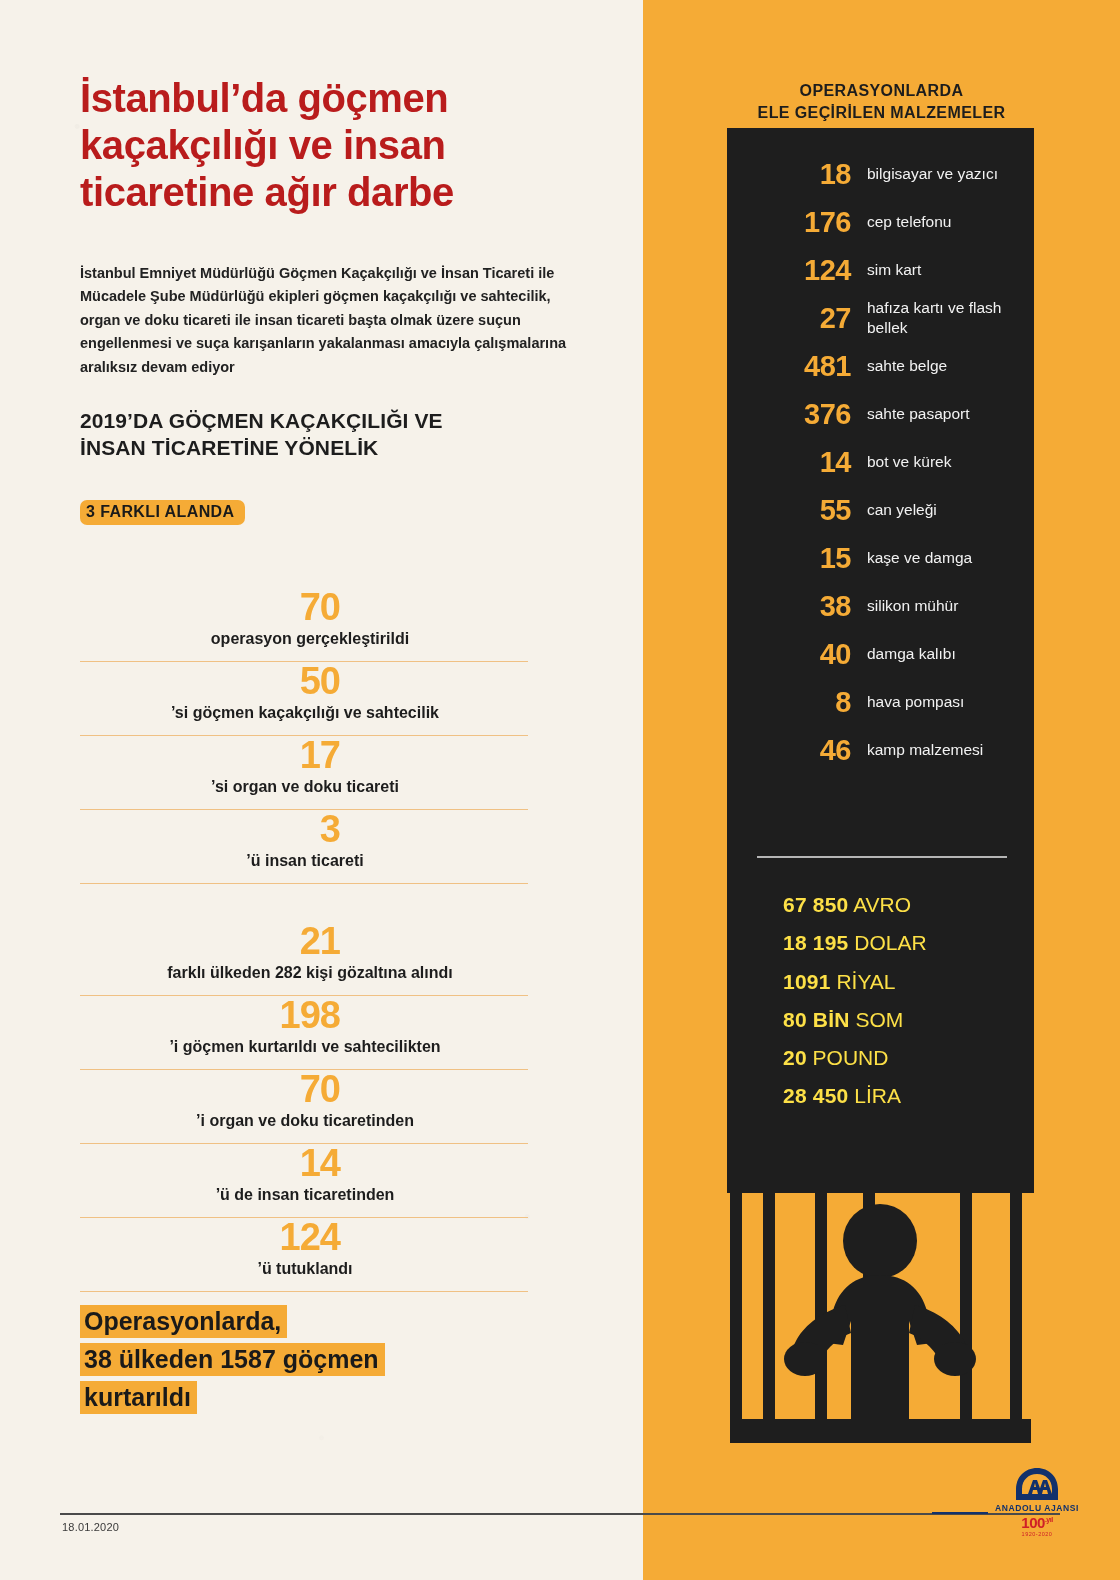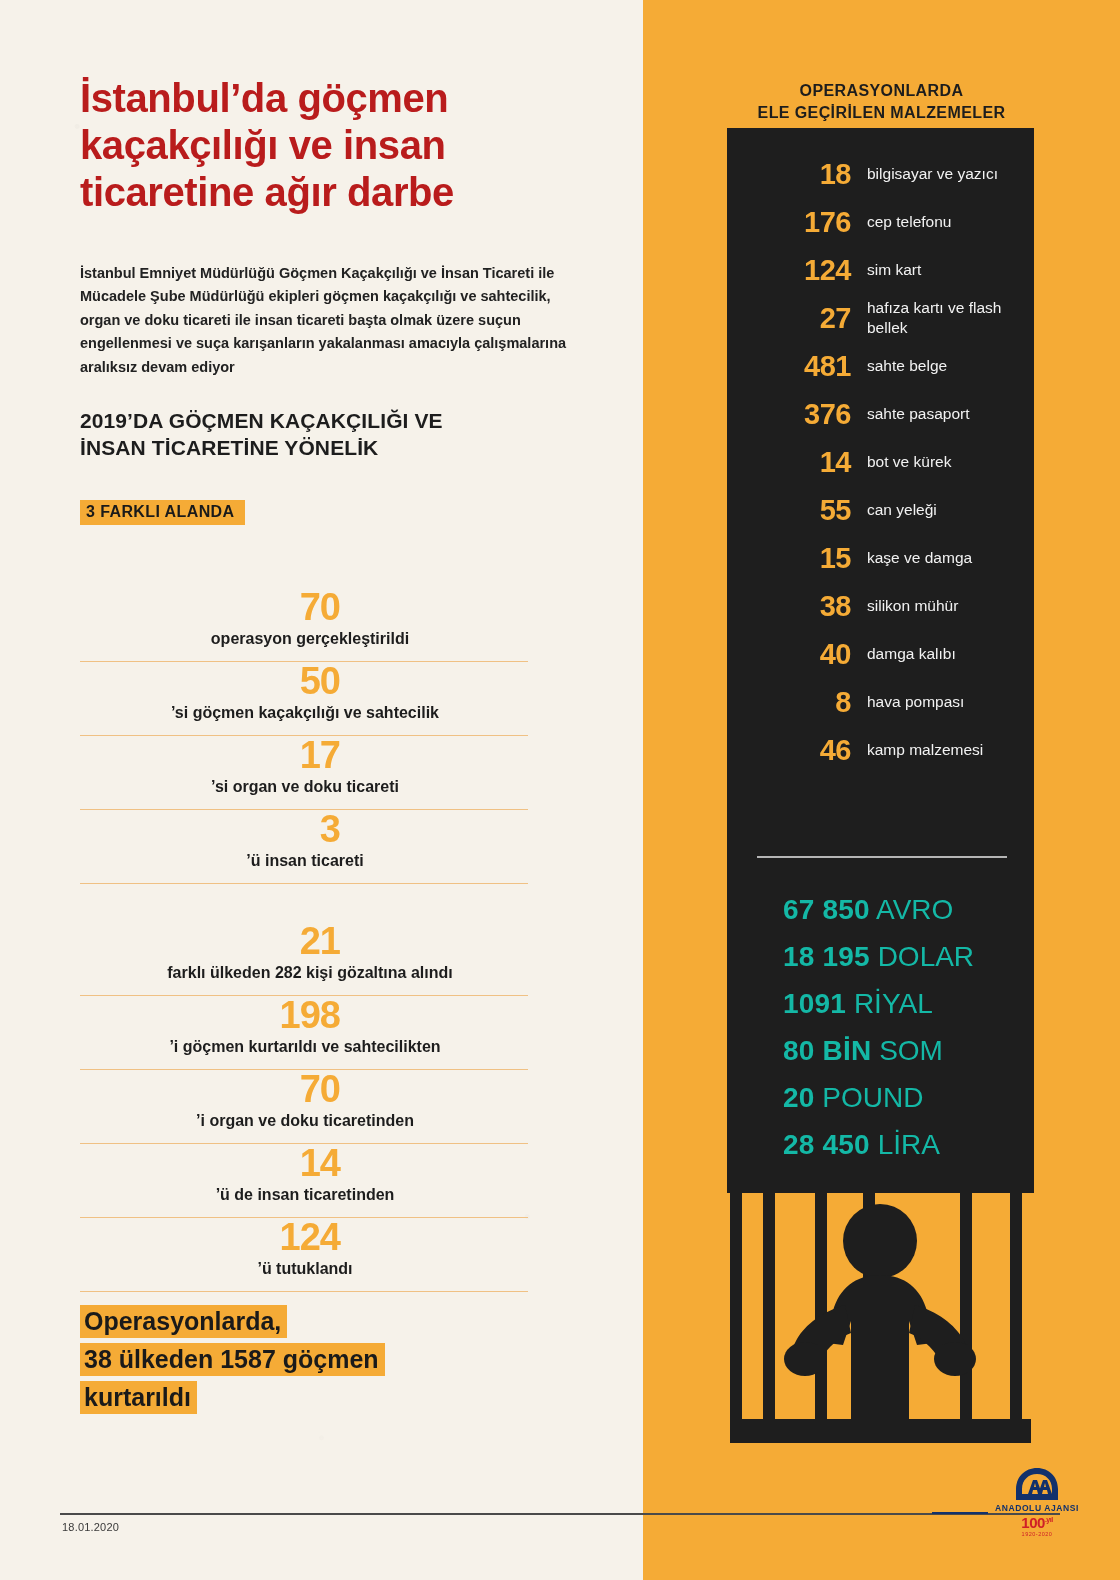--- a/index.html
+++ b/index.html
@@ -51,20 +51,21 @@
   .section-head{
     position:absolute; left:80px; top:408px; width:400px;
     font-size:21px; line-height:1.28; font-weight:bold;
     color:#1d1d1d; letter-spacing:0.1px;
   }
   .section-badge{
     position:absolute; left:80px; top:500px;
     background:#f5ab36; color:#1a1a1a;
     font-size:16px; font-weight:bold; letter-spacing:0.4px;
     padding:3px 10px 4px 6px;
+    border-radius:7px;
   }
 
   
   .stats{ position:absolute; left:80px; top:588px; width:448px; }
   .stats2{ position:absolute; left:80px; top:922px; width:448px; }
   .stat-row{
     position:relative;
     height:74px;
     border-bottom:1px solid #f0c184;
     display:flex; align-items:center;flex-direction:column;
@@ -130,21 +131,21 @@
     margin-left:16px; width:160px;
   }
   .divider{
     position:absolute; left:30px; top:728px; width:250px; height:2px;
     background:#b5b5b5;
   }
   .money{
     position:absolute; left:0; top:758px; width:100%;
   }
   .money-row{
-    padding:6px 0 6px 56px; color:#14b8a6; font-size:28px; line-height:1.25;
+    padding:6px 0 6px 56px; color:#fde047; font-size:21px; line-height:1.25;
   }
   .money-amount{ font-weight:bold; letter-spacing:0.2px; }
   .money-cur{ font-weight:400; }
 
   
   .jail{
     position:absolute; left:727px; top:1193px; width:307px; height:250px;
   }
   .bar{ position:absolute; top:0; width:12px; height:228px; background:#1e1e1e; }
   .jail-base{

